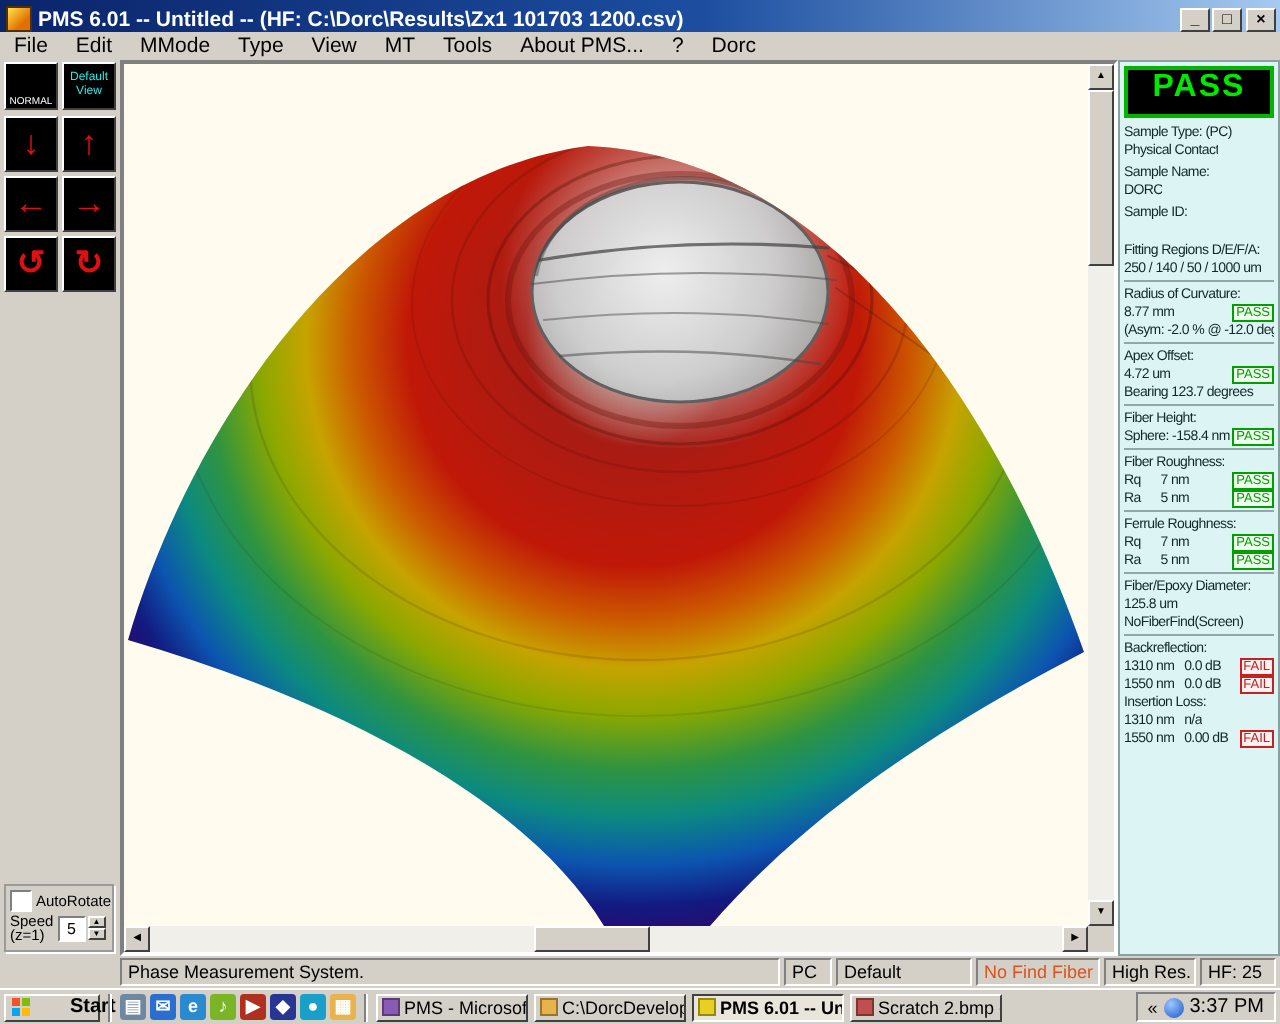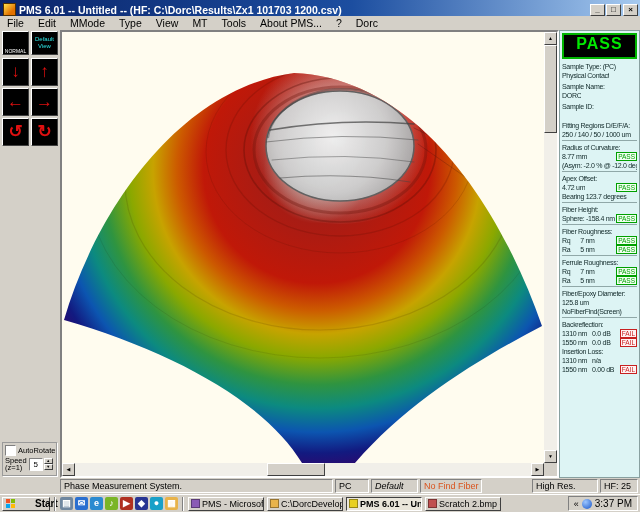--- a/index.html
+++ b/index.html
@@ -311,24 +311,24 @@
           <span class="rtext">1550 nm   0.00 dB</span>
           <span class="rbadge fail">FAIL</span>
         </div>
       </div>
     </div>
 </div>
 
 <div class="statusbar">
   <span class="sfield spacer0"></span>
   <span class="sfield msg">Phase Measurement System.</span>
-<span class="sfield" style="width: 34px; color: rgb(0, 0, 0);">PC</span>
-    <span class="sfield" style="width: 47px; color: rgb(0, 0, 0); font-style: italic;">Default</span>
+<span class="sfield" style="width: 24px; color: rgb(0, 0, 0);">PC</span>
+    <span class="sfield" style="width: 68px; color: rgb(0, 0, 0);">Default</span>
     <span class="sfield" style="width: 62px; color: rgb(217, 84, 30);">No Find Fiber</span>
-    <span class="sfield" style="width: 66px; color: rgb(0, 0, 0); margin-left: 48px;">High Res.</span>
+    <span class="sfield" style="width: 46px; color: rgb(0, 0, 0);">High Res.</span>
     <span class="sfield" style="width: 38px; color: rgb(0, 0, 0);">HF: 25</span>
   </div>
 
 <div class="taskbar">
   <button class="startbtn">
     <span class="flag">
       <i style="background:#f35325"></i>
         <i style="background:#81bc06"></i>
         <i style="background:#05a6f0"></i>
         <i style="background:#ffba08"></i>

